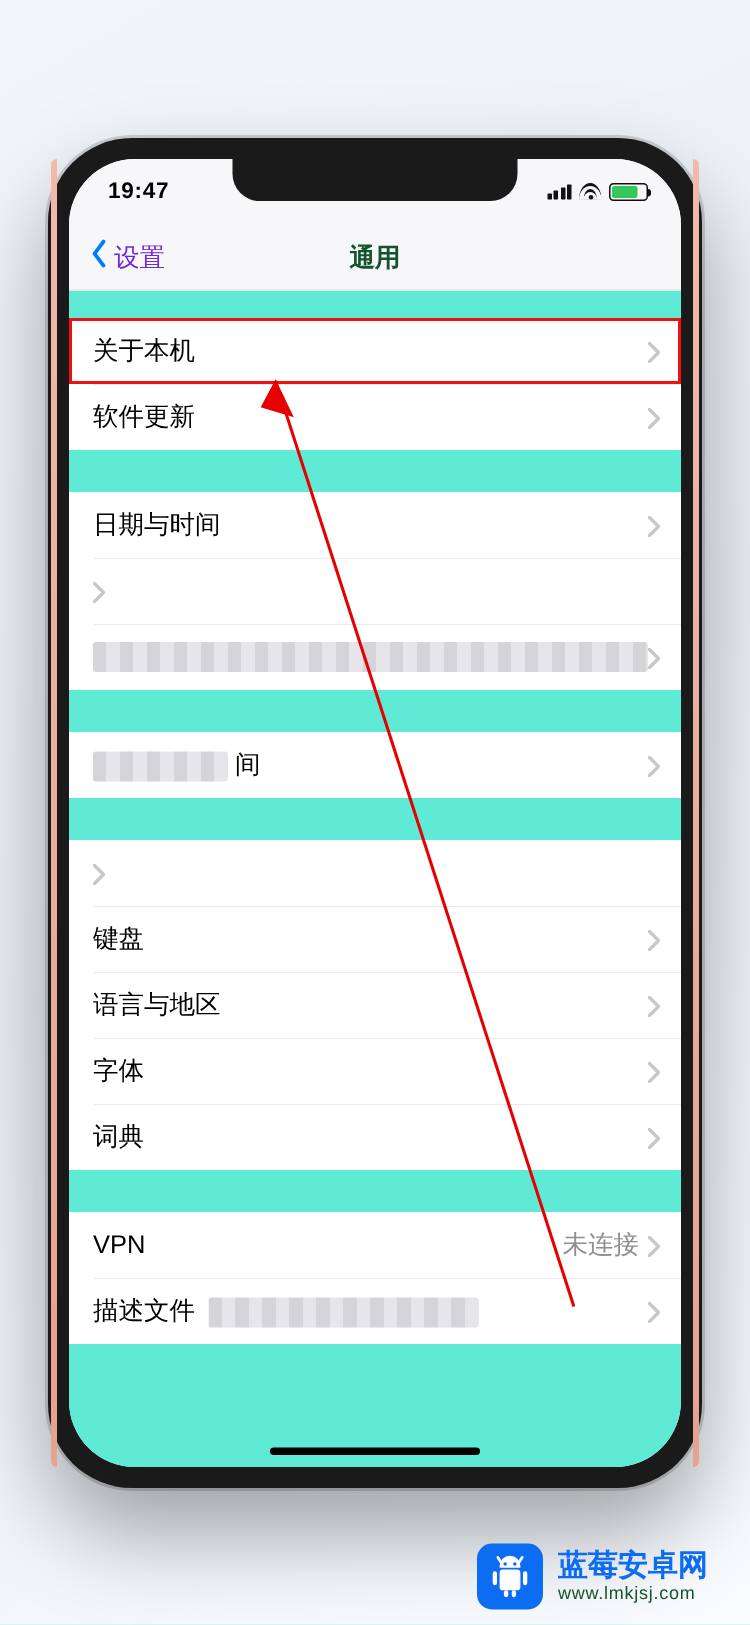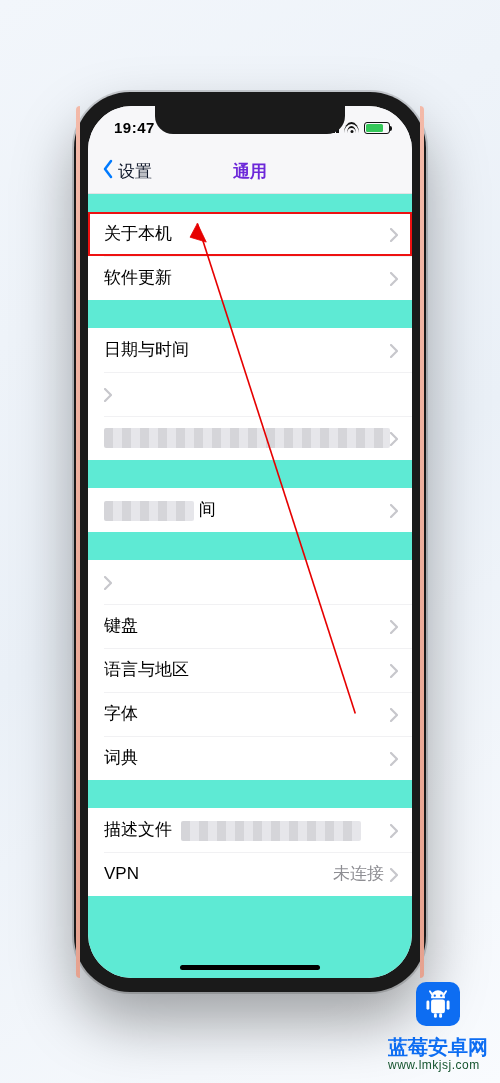--- a/index.html
+++ b/index.html
@@ -6,21 +6,21 @@
     html, body { width: 500px; height: 1083px; overflow: hidden; }
     body {
       font-family: -apple-system, "PingFang SC", "Helvetica Neue", Arial, sans-serif;
       background: linear-gradient(150deg, #f2f6fb 0%, #eaf0f7 50%, #f9fbfe 100%);
       position: relative;
     }
 
     
     .stage { position: absolute; inset: 0; display: flex; align-items: center; justify-content: center; }
     .phone {
-      width: 352px; height: 900px;
+      width: 436px; height: 900px;
       background: #1a1a1a;
       border-radius: 56px;
       padding: 14px;
       box-shadow: 0 30px 60px rgba(0,0,0,.35), 0 0 0 2px rgba(0,0,0,.15);
       position: relative;
     }
     .bezel {
       width: 100%; height: 100%;
       background: #f2f2f7;
       border-radius: 44px;
@@ -69,25 +69,25 @@
     
     .navbar {
       height: 44px; background: #f7f7f9;
       display:flex; align-items:center; justify-content:center;
       position:relative;
       border-bottom:1px solid rgba(0,0,0,.08);
     }
     .back {
       position:absolute; left:8px; top:0; bottom:0;
       display:flex; align-items:center; gap:4px;
-      color:#0f172a; font-size:17px;
+      color:#6d28d9; font-size:17px;
       padding:0 6px;
     }
     .back svg{width:12px;height:20px;stroke:#007aff;stroke-width:2.5;fill:none;stroke-linecap:round;stroke-linejoin:round;}
-    .title { font-size:17px; font-weight:600; color:#6d28d9; }
+    .title { font-size:17px; font-weight:600; color:#14532d; }
 
     
     .scroll { position:absolute; top:88px; left:0; right:0; bottom:0; overflow:hidden; background:#5eead4; }
     .group { background:#fff; margin-top:28px; }
     .group:first-child{margin-top:18px;}
     .row {
       display:flex; align-items:center;
       min-height:44px;
       padding:0 14px 0 16px;
       position:relative;
@@ -115,24 +115,23 @@
     .annot{position:absolute;inset:0;z-index:60;pointer-events:none;}
     .annot line{stroke:#e60000;stroke-width:2;}
     .annot polygon{fill:#e60000;stroke:#e60000;}
 
     
     .home-ind{position:absolute;bottom:8px;left:50%;transform:translateX(-50%);
       width:140px;height:5px;background:#000;border-radius:3px;z-index:55;}
 
     
     .watermark{
-      position:absolute;right:12px;bottom:10px;z-index:100;
+      position:absolute;right:28px;bottom:10px;z-index:100;
       display:flex;align-items:center;gap:10px;color:#0d6df2;
       pointer-events:none;
-      flex-direction:column;
     }
     .wm-badge{width:44px;height:44px;border-radius:10px;background:#0d6df2;display:flex;align-items:center;justify-content:center;}
     .wm-badge svg{width:28px;height:30px;fill:#fff;}
     .wm-text{display:flex;flex-direction:column;line-height:1.15;}
     .wm-brand{font-size:20px;font-weight:700;}
     .wm-url{font-size:12px;color:#14532d;letter-spacing:.5px;}
   </style>
 </head>
 <body>
 
@@ -249,31 +248,31 @@
           <div class="row">
             <span class="label">词典</span>
             <span class="chev"><svg viewBox="0 0 8 14">
                   <polyline points="1,1 7,7 1,13"></polyline>
                 </svg></span>
           </div>
         </div>
 
         <div class="group">
           <div class="row">
+            <span class="label">VPN</span>
+            <span class="value">未连接</span>
+            <span class="chev"><svg viewBox="0 0 8 14">
+                  <polyline points="1,1 7,7 1,13"></polyline>
+                </svg></span>
+          </div>
+          <div class="row">
             <span class="label">
               <span>描述文件</span>
               <span class="censor" style="width:180px;height:20px;vertical-align:middle;margin-left:4px;"></span>
             </span>
-            <span class="chev"><svg viewBox="0 0 8 14">
-                  <polyline points="1,1 7,7 1,13"></polyline>
-                </svg></span>
-          </div>
-          <div class="row">
-            <span class="label">VPN</span>
-            <span class="value">未连接</span>
             <span class="chev"><svg viewBox="0 0 8 14">
                   <polyline points="1,1 7,7 1,13"></polyline>
                 </svg></span>
           </div>
         </div>
       </div>
 
       <svg class="annot" viewBox="0 0 400 872" preserveAspectRatio="none">
         <line x1="330" y1="750" x2="135" y2="145"></line>
         <polygon points="135,145 146,168 126,162"></polygon>

